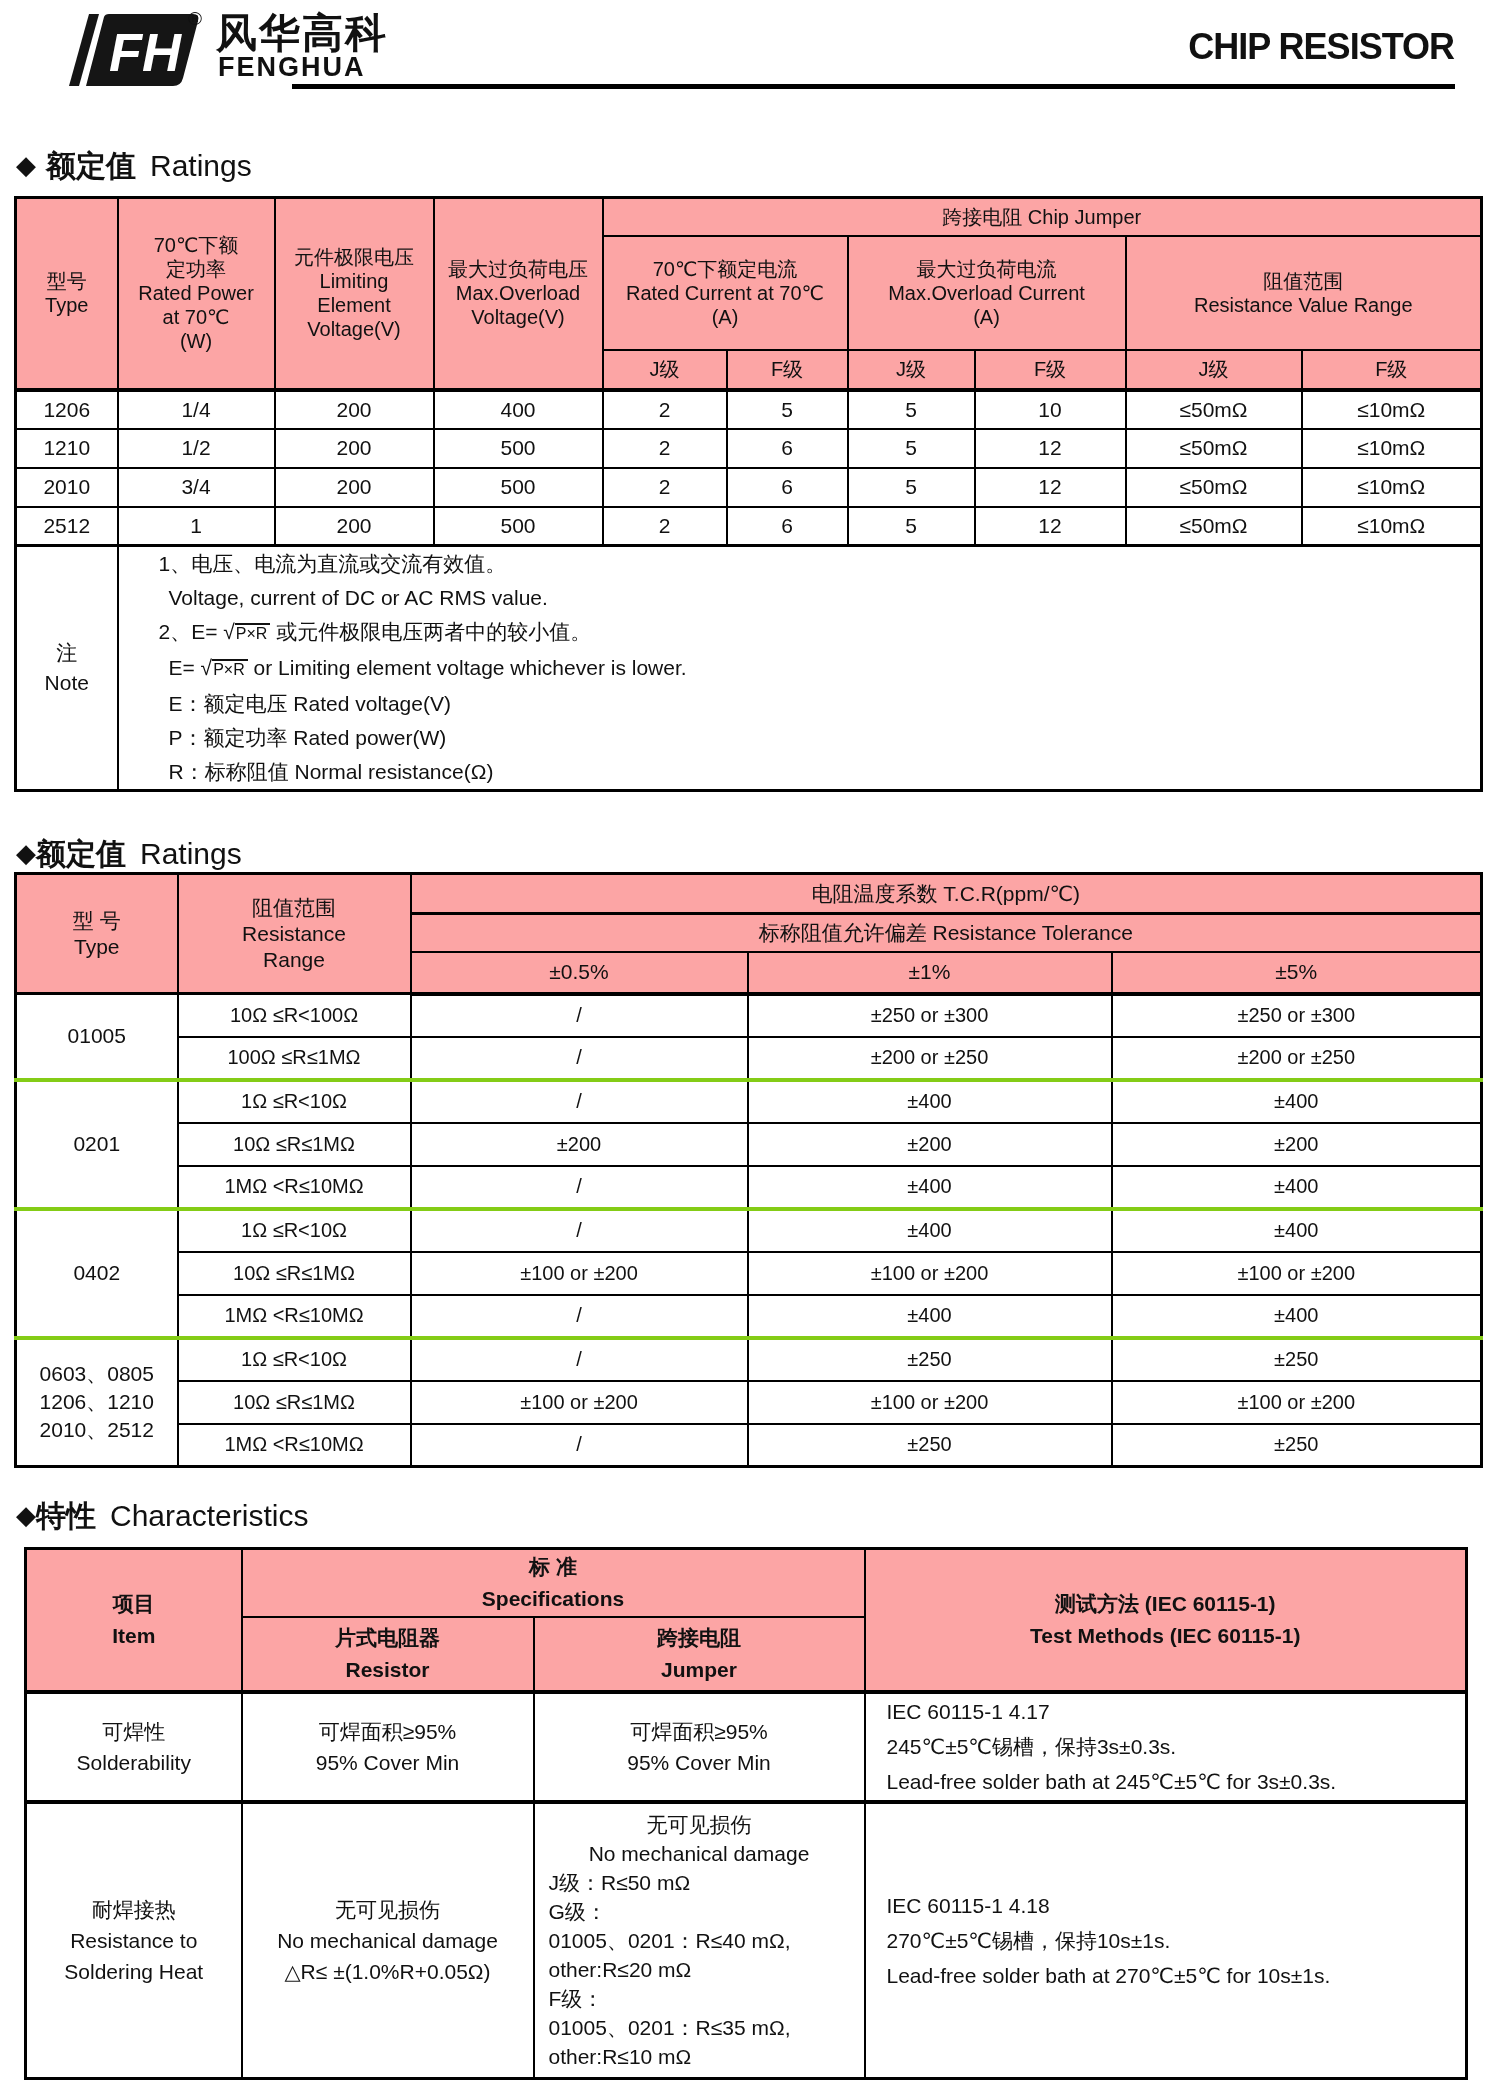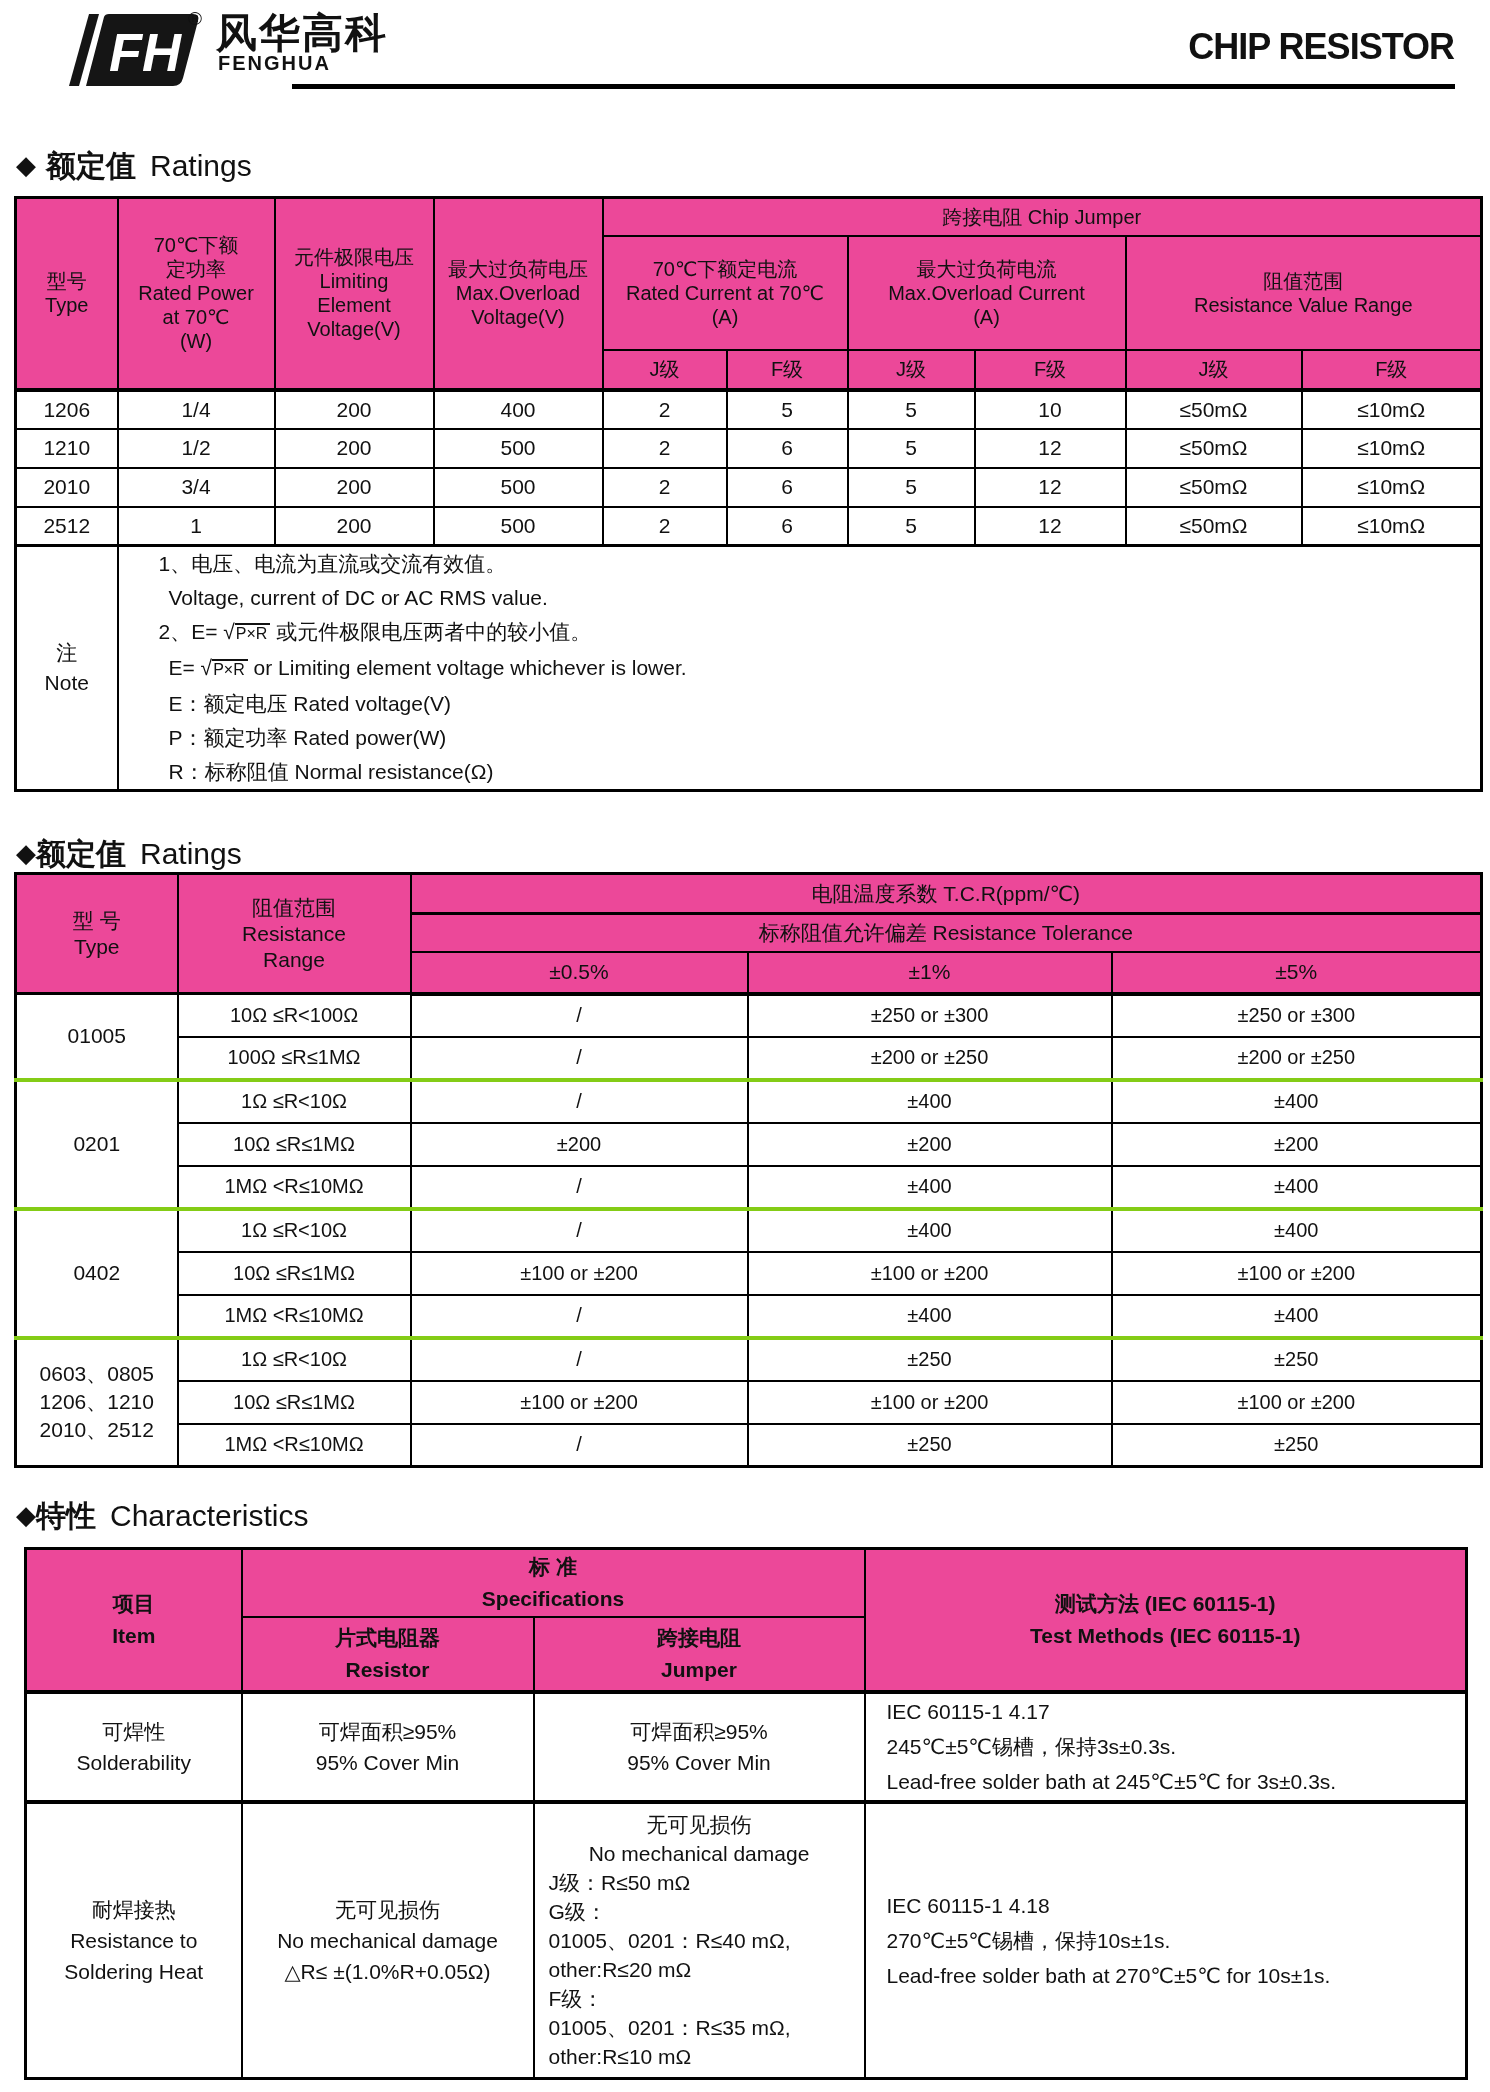--- a/index.html
+++ b/index.html
@@ -6,40 +6,40 @@
   body{
     width:1490px;height:2092px;position:relative;
     font-family:"Liberation Sans","DejaVu Sans",sans-serif;
     color:#111;-webkit-font-smoothing:antialiased;
   }
 
   
   .logo-svg{position:absolute;left:55px;top:8px;}
   .reg-mark{position:absolute;left:188px;top:8px;font-size:19px;font-weight:400;}
   .brand-cn{position:absolute;left:216px;top:6px;font-size:41px;font-weight:700;letter-spacing:2px;}
-  .brand-en{position:absolute;left:218px;top:52px;font-size:20px;font-weight:700;letter-spacing:2px;}
+  .brand-en{position:absolute;left:218px;top:52px;font-size:27px;font-weight:700;letter-spacing:2px;}
   .doc-title{position:absolute;right:36px;top:26px;font-size:36px;font-weight:700;letter-spacing:-1px;}
   .header-rule{position:absolute;left:292px;top:84px;width:1163px;height:5px;background:#000;}
 
   
   .sec-title{position:absolute;left:16px;font-size:30px;font-weight:700;white-space:nowrap;text-align:right;}
   .sec-title .diamond{font-size:26px;vertical-align:2px;}
   .sec-title .gap{margin-right:10px;}
   .sec-title .t-en{font-weight:400;margin-left:14px;}
   #sec1-title{top:146px;}
   #sec2-title{top:834px;}
   #sec3-title{top:1496px;}
 
   
   table.sheet{border-collapse:collapse;table-layout:fixed;border:3px solid #000;}
   table.sheet td{
     border:2px solid #000;text-align:center;vertical-align:middle;
     padding:0 2px;overflow:hidden;
   }
-  td.hd{background:#ec4899;}
+  td.hd{background:#fca5a5;}
   .pl{white-space:pre-line;}
 
   
   #t1{position:absolute;top:196px;left:14px;width:1466px;font-size:21px;}
   #t1 td.hd{font-size:20px;line-height:24px;}
   #t1 tr.r-ja{height:38px;}
   #t1 tr.r-jb{height:114px;}
   #t1 tr.r-jc{height:40px;}
   #t1 tr.r-d{height:39px;}
   #t1 tr.sepT td{border-top:4px solid #000;}

